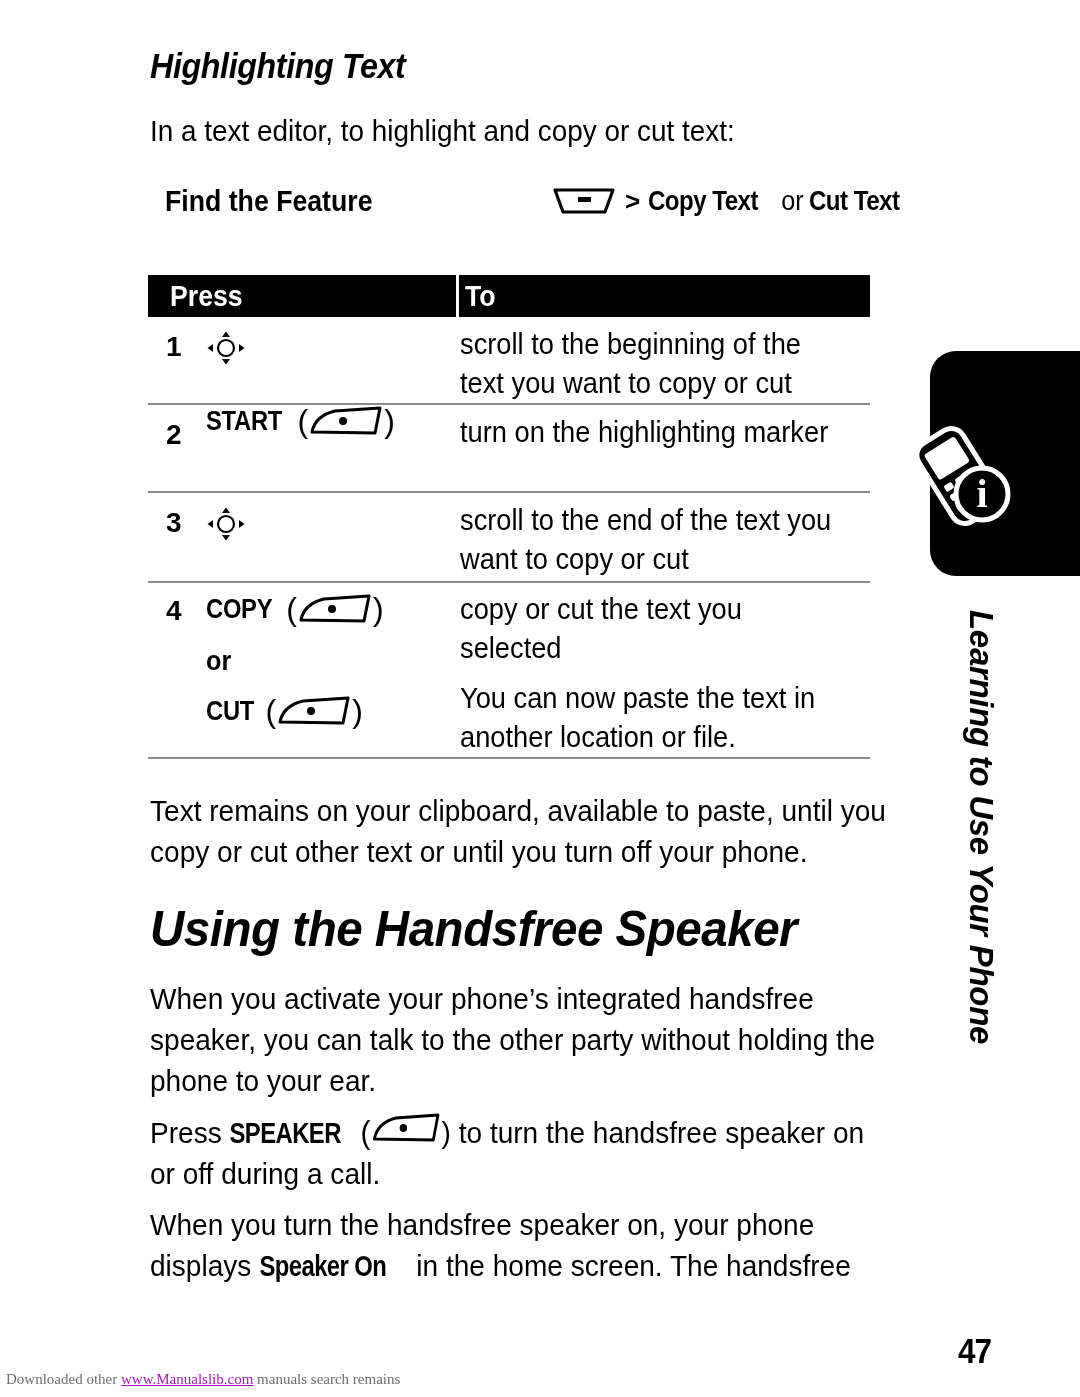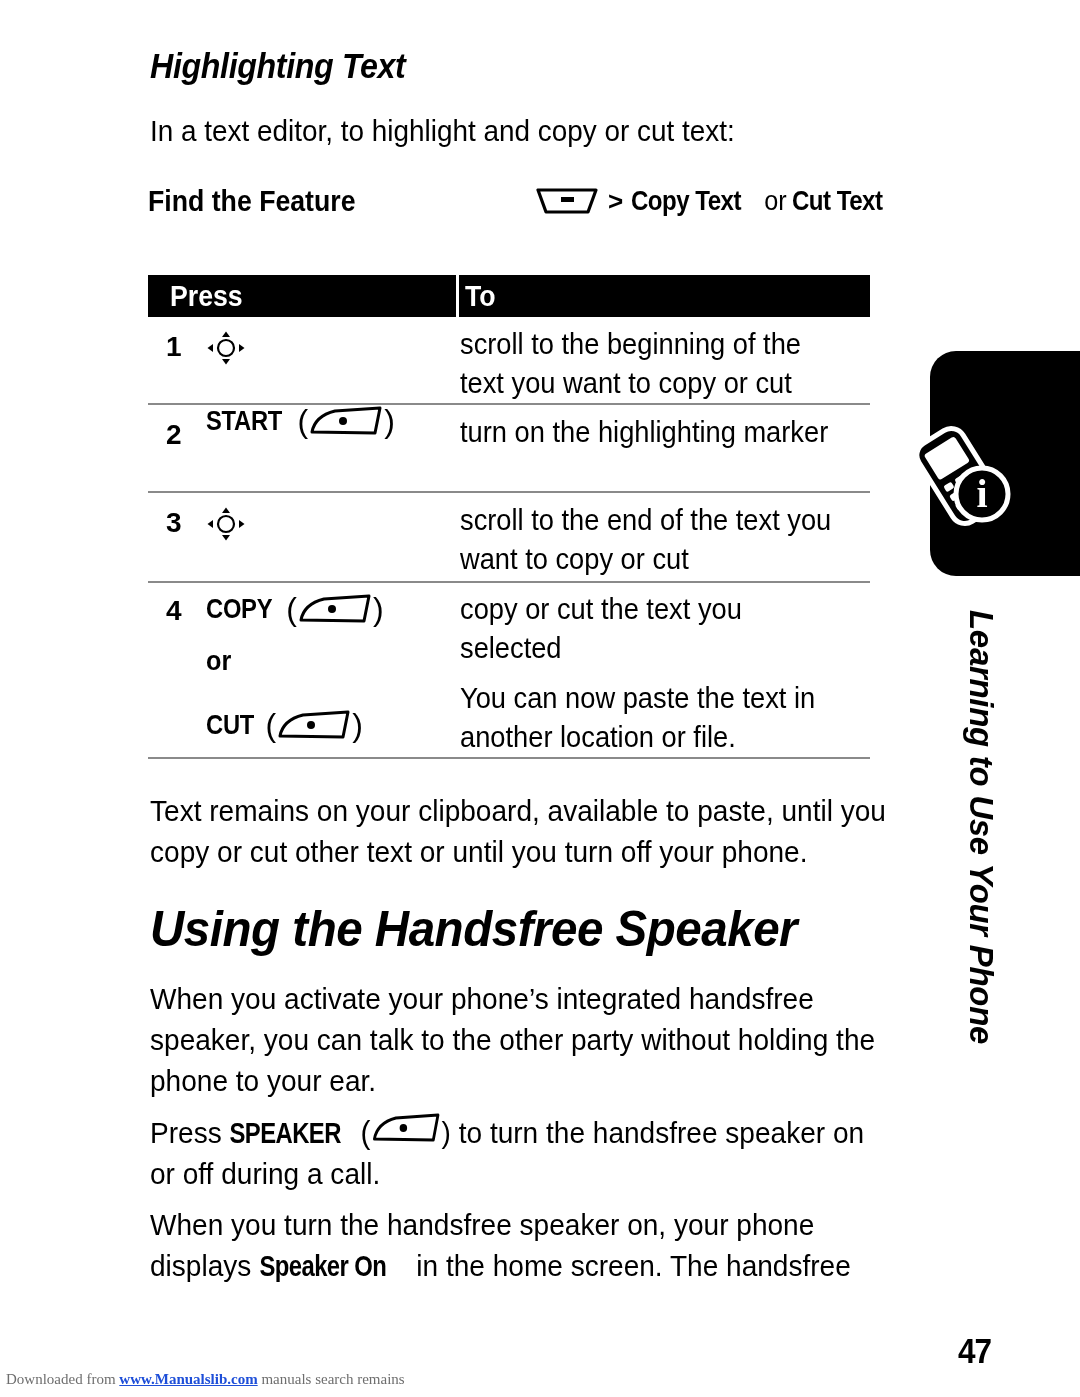--- a/index.html
+++ b/index.html
@@ -42,21 +42,21 @@
     top: 114px;
     font-size: 30px;
     transform: scaleX(0.93);
     transform-origin: left top;
     white-space: nowrap;
   }
 
   
   .fft-row {
     position: absolute;
-    left: 136px;
+    left: 153px;
     top: 185px;
     width: 740px;
     height: 40px;
   }
   .fft-label {
     position: absolute;
     left: 12px;
     top: 0;
     font-size: 29px;
     font-weight: bold;
@@ -300,23 +300,23 @@
   .dlnote {
     position: absolute;
     left: 6px;
     top: 1371px;
     font-family: "Liberation Serif", serif;
     font-size: 15px;
     color: #6e6e6e;
     white-space: nowrap;
   }
   .dlnote a {
-    color: #1d4ed8;
+    color: #a21caf;
     text-decoration: underline;
-    font-weight: bold;
+    font-weight: normal;
   }
 </style>
 </head>
 <body>
 
 <div class="page">
 
   <div class="sec-head">Highlighting Text</div>
 
   <div class="intro">In a text editor, to highlight and copy or cut text:</div>
@@ -407,21 +407,21 @@
               <path d="M3 26 Q6 10 26 5 L71 2 L66 27 Z" fill="none" stroke="#000" stroke-width="3" stroke-linejoin="round"></path>
               <circle cx="34" cy="15" r="4" fill="#000"></circle>
             </svg>
           </span>
           <span class="paren">)</span>
         </span>
       </div>
 
       <div class="or-word" style="top:62px;">or</div>
 
-      <div class="cell-press" style="top:126px;align-items:center;">
+      <div class="cell-press" style="top:112px;align-items:center;">
         <span class="keylabel">CUT</span>
         <span class="softkey-wrap">
           <span class="paren">(</span>
           <span class="softkey">
             <svg width="74" height="30" viewBox="0 0 74 30">
               <path d="M3 26 Q6 10 26 5 L71 2 L66 27 Z" fill="none" stroke="#000" stroke-width="3" stroke-linejoin="round"></path>
               <circle cx="34" cy="15" r="4" fill="#000"></circle>
             </svg>
           </span>
           <span class="paren">)</span>
@@ -473,16 +473,16 @@
       <text x="70" y="83" font-family="Liberation Serif, serif" font-size="40" font-weight="bold" fill="#fff" text-anchor="middle">i</text>
     </svg>
   </div>
 
   <div class="sidetext-holder">
     <div class="sidetext">Learning to Use Your Phone</div>
   </div>
 
   <div class="pagenum">47</div>
   <div class="dlnote">
-    <span>Downloaded from </span><a href="#">www.Manualslib.com</a><span> manuals search remains</span>
+    <span>Downloaded other </span><a href="#">www.Manualslib.com</a><span> manuals search remains</span>
   </div>
 
 </div>
 
 </body></html>

